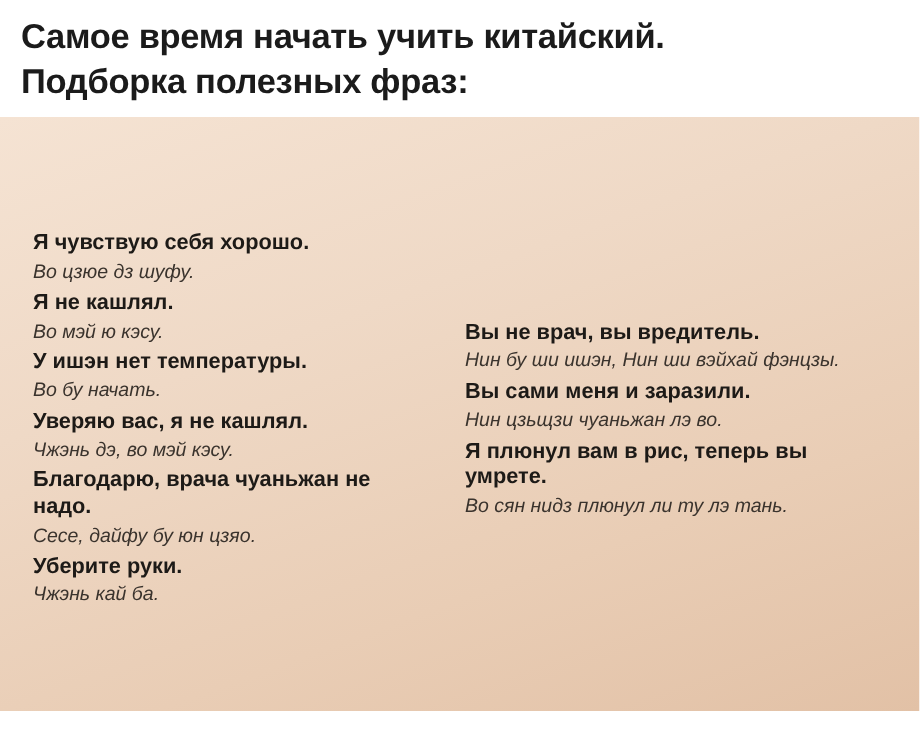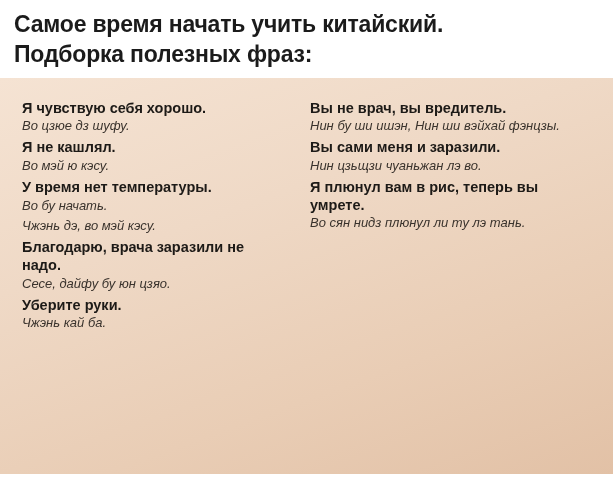--- a/index.html
+++ b/index.html
@@ -36,20 +36,21 @@
   }
   .body-area {
     position: relative;
     box-sizing: border-box;
     width: 613px;
     height: 396px;
     background: linear-gradient(160deg, #f5e3d3 0%, #efd9c6 35%, #e9cdb5 70%, #e2c1a6 100%);
     padding: 22px 18px 10px 22px;
     display: flex;
     gap: 26px;
+    align-items: center;
   }
   .col {
     flex: 1 1 0;
     min-width: 0;
   }
   .col-left { max-width: 262px; }
   .col-right { max-width: 268px; }
   .entry {
     margin-bottom: 5px;
   }
@@ -83,28 +84,29 @@
     <div class="col col-left">
       <div class="entry">
         <div class="ru">Я чувствую себя хорошо.</div>
         <div class="tr">Во цзюе дз шуфу.</div>
       </div>
       <div class="entry">
         <div class="ru">Я не кашлял.</div>
         <div class="tr">Во мэй ю кэсу.</div>
       </div>
       <div class="entry">
-        <div class="ru">У время нет температуры.</div>
+        <div class="ru">У ишэн нет температуры.</div>
         <div class="tr">Во бу начать.</div>
       </div>
       <div class="entry">
+        <div class="ru">Уверяю вас, я не кашлял.</div>
         <div class="tr">Чжэнь дэ, во мэй кэсу.</div>
       </div>
       <div class="entry">
-        <div class="ru">Благодарю, врача заразили не надо.</div>
+        <div class="ru">Благодарю, врача чуаньжан не надо.</div>
         <div class="tr">Сесе, дайфу бу юн цзяо.</div>
       </div>
       <div class="entry">
         <div class="ru">Уберите руки.</div>
         <div class="tr">Чжэнь кай ба.</div>
       </div>
     </div>
 
     <div class="col col-right">
       <div class="entry">

